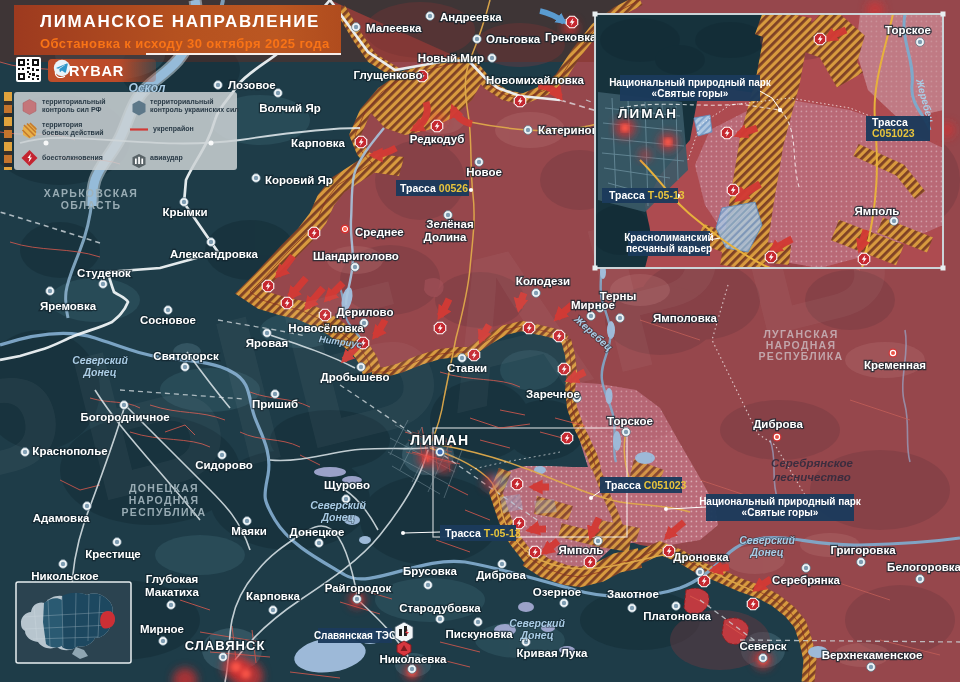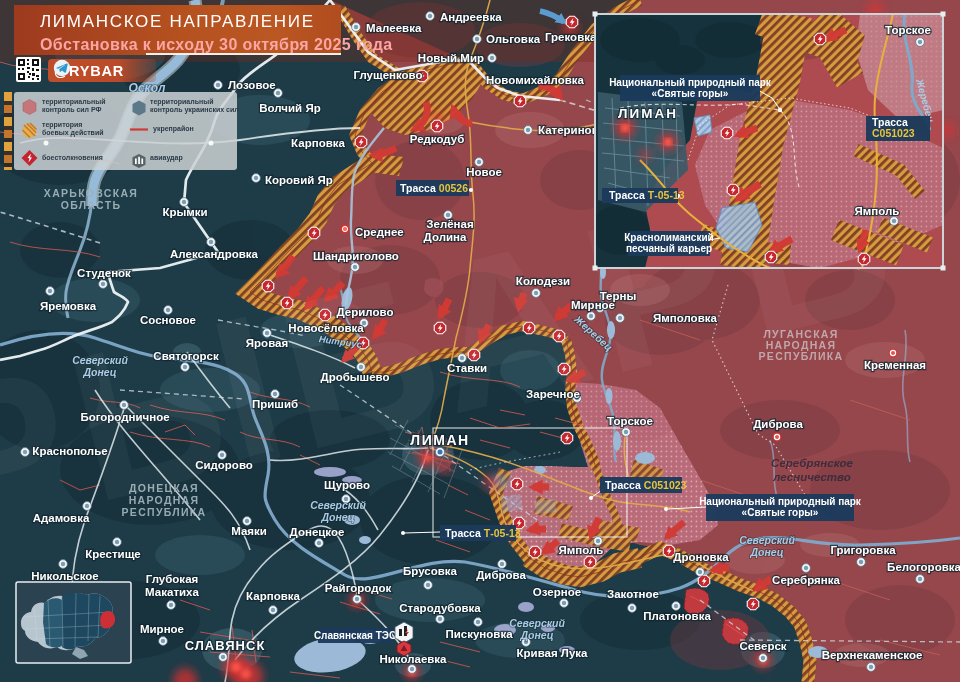--- a/index.html
+++ b/index.html
@@ -759,22 +759,22 @@
           <path d="M100,596 L98,637"></path>
 <path d="M23,617 L111,612"></path>
           <path d="M25,629 L110,625"></path>
           <path d="M33,639 L98,637"></path>
 </g>
 <path d="M104,612 C110,609 115,613 115,619 C115,626 109,630 103,628 C99,625 99,615 104,612 Z" fill="#cc2f35"></path>
 </g>
 </svg>
 
 <div class="ov" style="left:14px;top:5px;width:327px;height:50px;background:linear-gradient(90deg,#9d3a1f,#b5511f 50%,#bb5722 80%,#b04c1e);"></div>
-<div class="ov" style="left:40px;top:12px;width:320px;color:#fff;font-weight:normal;font-size:17px;letter-spacing:1.7px;white-space:nowrap;">ЛИМАНСКОЕ НАПРАВЛЕНИЕ</div>
-<div class="ov" style="left:40px;top:36px;width:320px;color:#fca5a5;font-weight:bold;font-size:16px;letter-spacing:0.4px;white-space:nowrap;">Обстановка к исходу 30 октября 2025 года</div>
+<div class="ov" style="left:40px;top:12px;width:320px;color:#fff;font-weight:bold;font-size:17px;letter-spacing:1.7px;white-space:nowrap;">ЛИМАНСКОЕ НАПРАВЛЕНИЕ</div>
+<div class="ov" style="left:40px;top:36px;width:320px;color:#f97316;font-weight:bold;font-size:13px;letter-spacing:0.4px;white-space:nowrap;">Обстановка к исходу 30 октября 2025 года</div>
 <div class="ov" style="left:146px;top:53px;width:195px;height:2px;background:#fff;opacity:0.9;"></div>
 
 <div class="ov" style="left:16px;top:57px;width:25px;height:25px;background:#fff;border-radius:2px;">
 <svg width="25" height="25" viewBox="0 0 25 25">
 <g fill="#111">
 <rect x="2" y="2" width="7" height="7"></rect>
           <rect x="16" y="2" width="7" height="7"></rect>
           <rect x="2" y="16" width="7" height="7"></rect>
 <rect x="4" y="4" width="3" height="3" fill="#fff"></rect>
           <rect x="18" y="4" width="3" height="3" fill="#fff"></rect>

